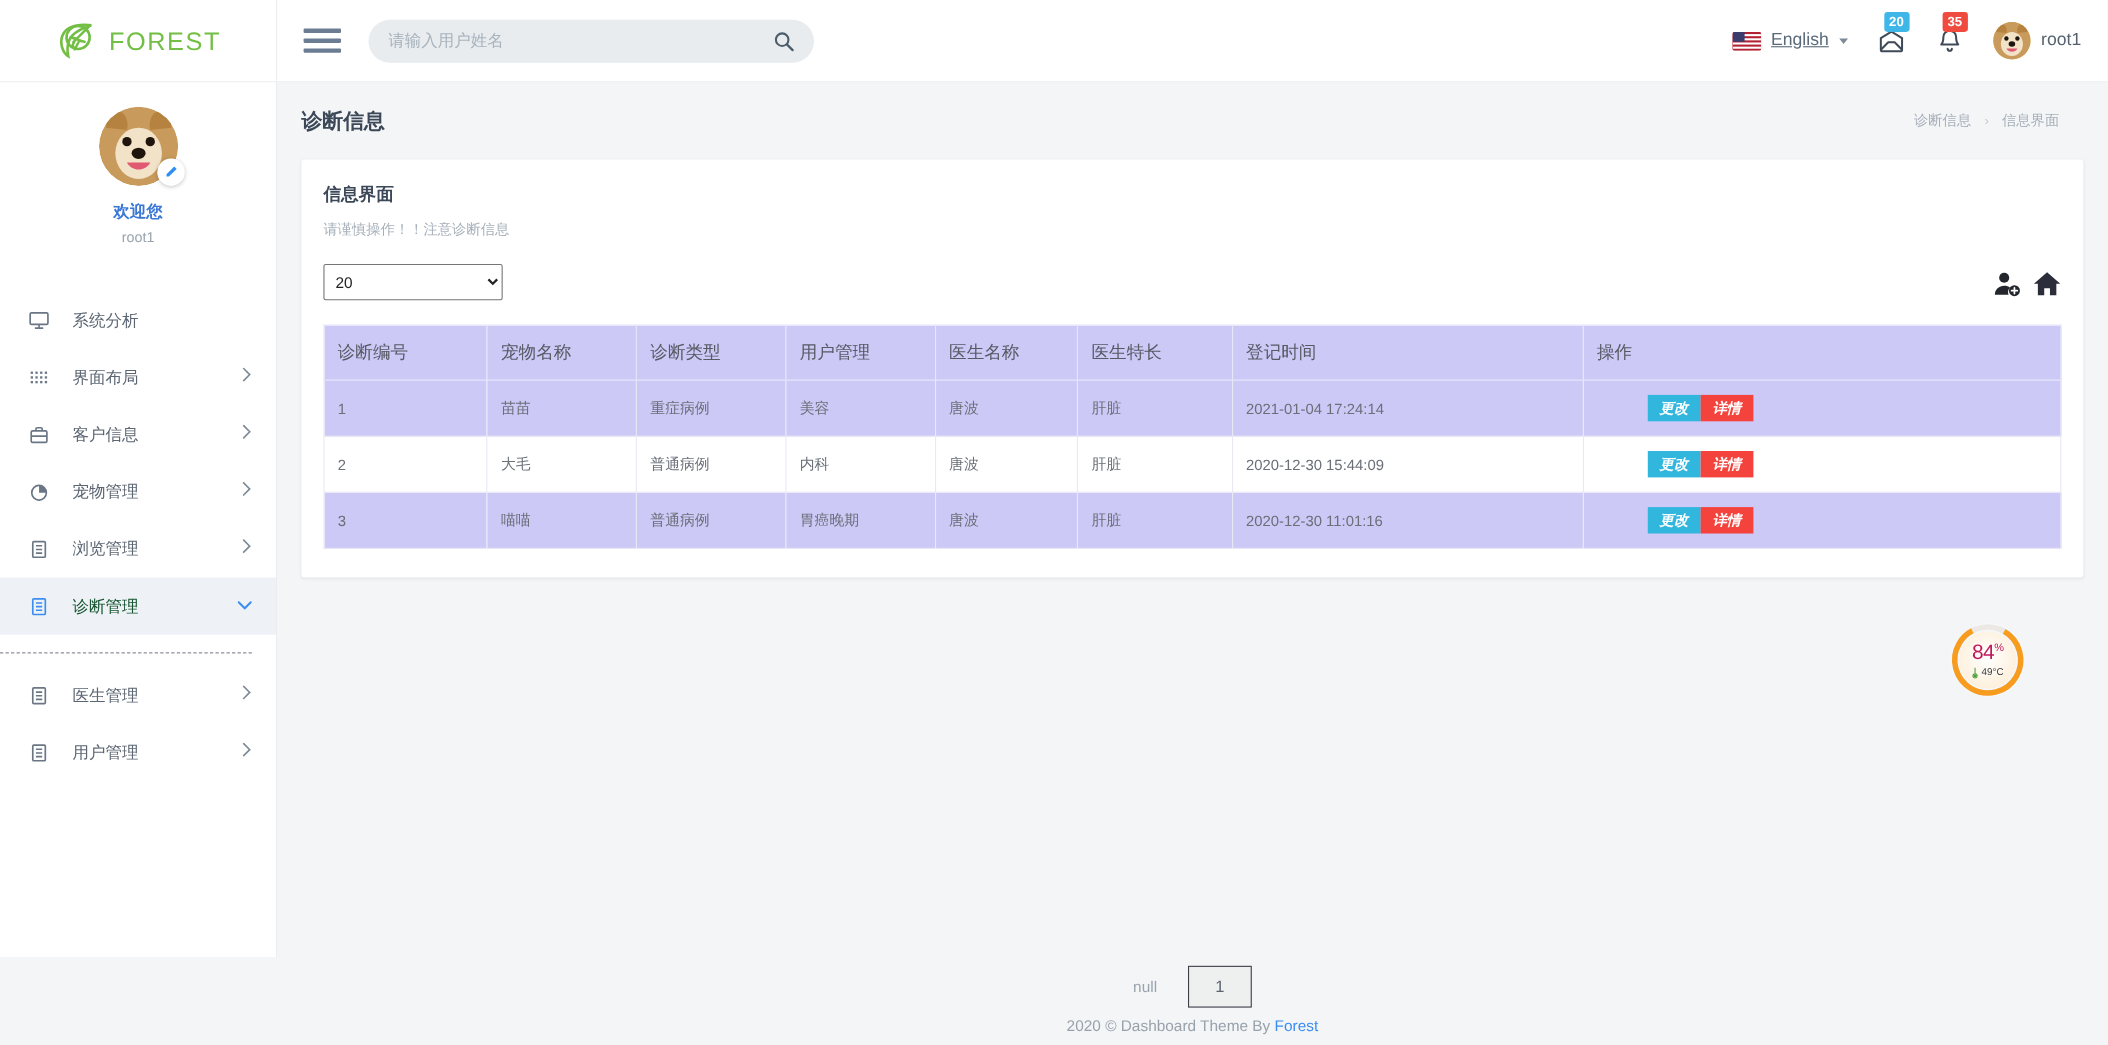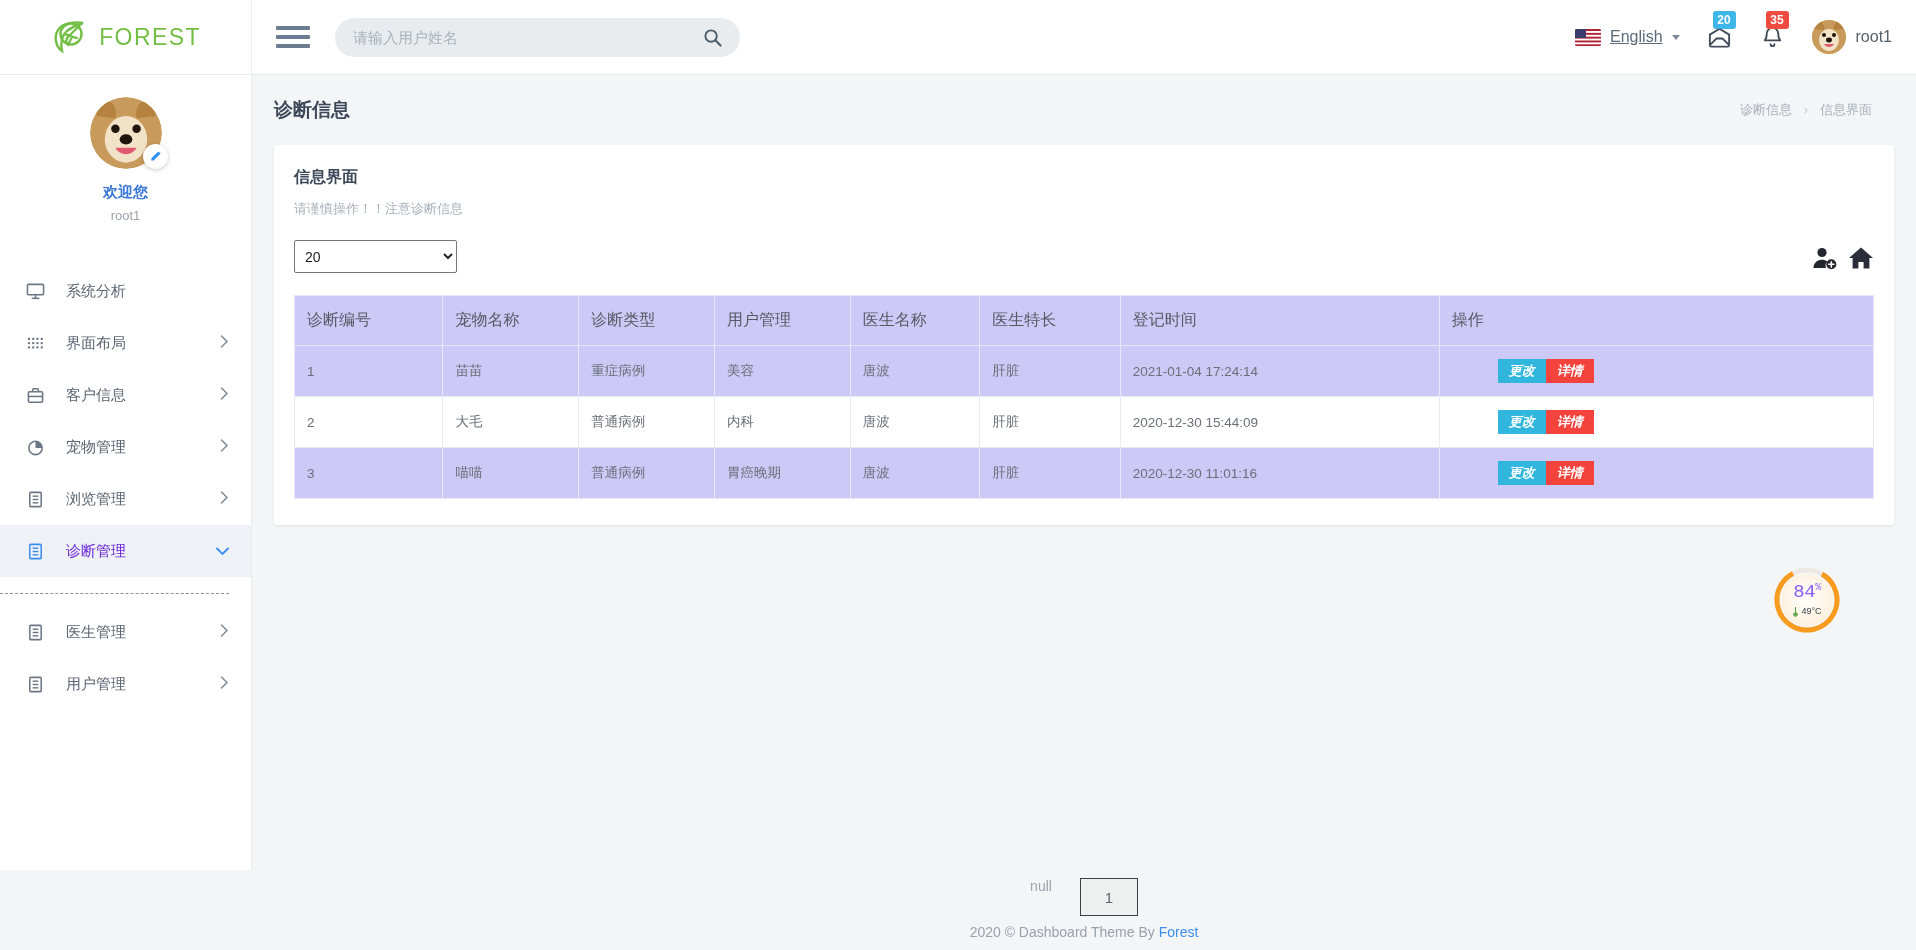--- a/index.html
+++ b/index.html
@@ -103,21 +103,21 @@
 
   .menu { margin-top: 28px; }
   .menu-item {
     height: 52px; display: flex; align-items: center;
     padding: 0 22px 0 26px; cursor: pointer; position: relative;
   }
   .menu-item .m-icon { width: 22px; flex: 0 0 22px; line-height: 0; }
   .menu-item .m-label { margin-left: 18px; font-size: 15px; color: #5c6673; }
   .menu-item .m-arrow { margin-left: auto; }
   .menu-item.active { background: #eef2f6; }
-  .menu-item.active .m-label { color: #6d28d9; }
+  .menu-item.active .m-label { color: #14532d; }
   .menu-divider {
     border: 0; border-top: 1px dashed #8c9099;
     margin: 16px 22px 12px 0;
   }
 
   
   .main {
     position: absolute; top: 75px; left: 252px;
     width: 1664px; height: 795px;
     background: #f4f5f7;
@@ -182,34 +182,34 @@
 
   
   .gauge {
     position: absolute; left: 1519px; top: 489px;
     width: 72px; height: 72px;
   }
   .gauge-label {
     position: absolute; inset: 0;
     display: flex; flex-direction: column; align-items: center; justify-content: center;
   }
-  .g-pct { font-size: 19px; color: #8b5cf6; line-height: 1; letter-spacing: -0.5px; font-family: Liberation Mono, monospace; }
+  .g-pct { font-size: 19px; color: #be185d; line-height: 1; letter-spacing: -0.5px; }
   .g-pct sup { font-size: 10px; }
   .g-temp {
     margin-top: 3px; font-size: 9px; color: #3a3f47;
     display: flex; align-items: center; gap: 2px;
   }
 
   
   .footer {
     position: absolute; top: 870px; left: 252px;
     width: 1664px; height: 80px; background: #f4f5f7;
   }
   .pager {
-    display: flex; justify-content: center;
+    display: flex; align-items: center; justify-content: center;
     gap: 28px; padding-top: 8px;
   }
   .pager .info { font-size: 14px; color: #9aa4ae; }
   .pager .pg {
     width: 58px; height: 38px; border: 1px solid #3a3f47;
     background: #eeefef; color: #5d666f; font-size: 15px;
     display: flex; align-items: center; justify-content: center; cursor: pointer;
   }
   .copyright {
     text-align: center; margin-top: 8px;

